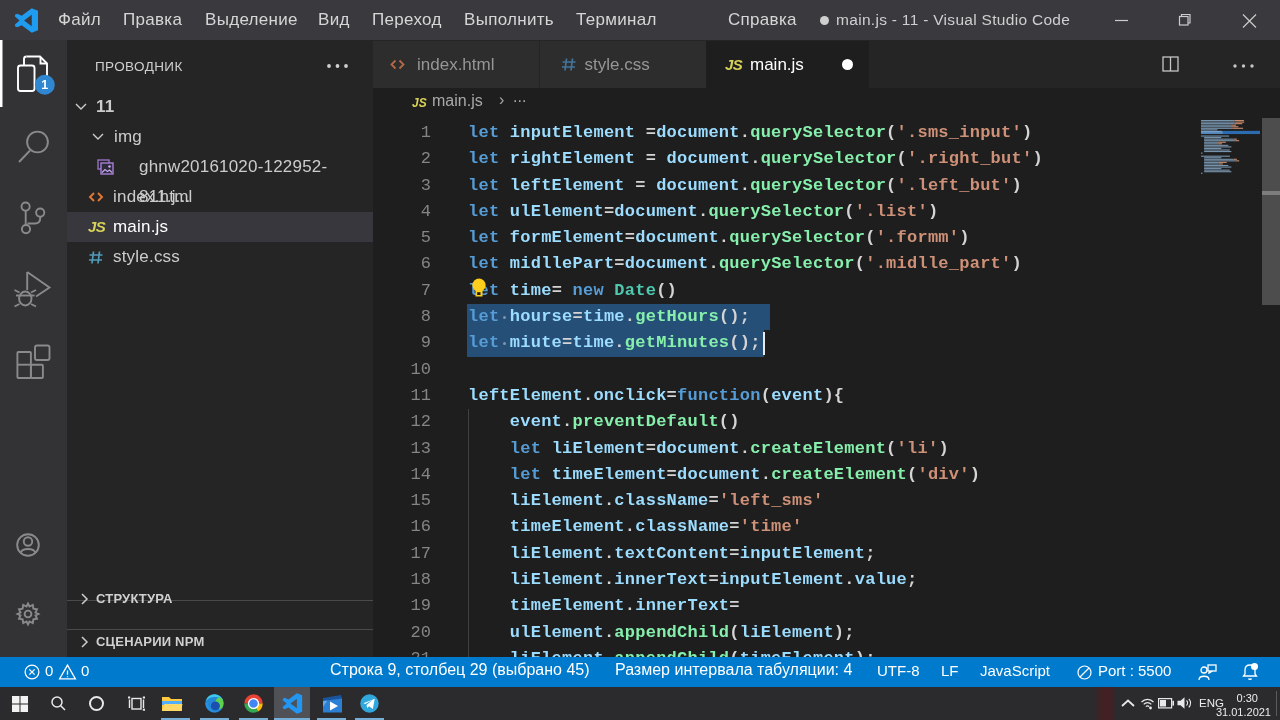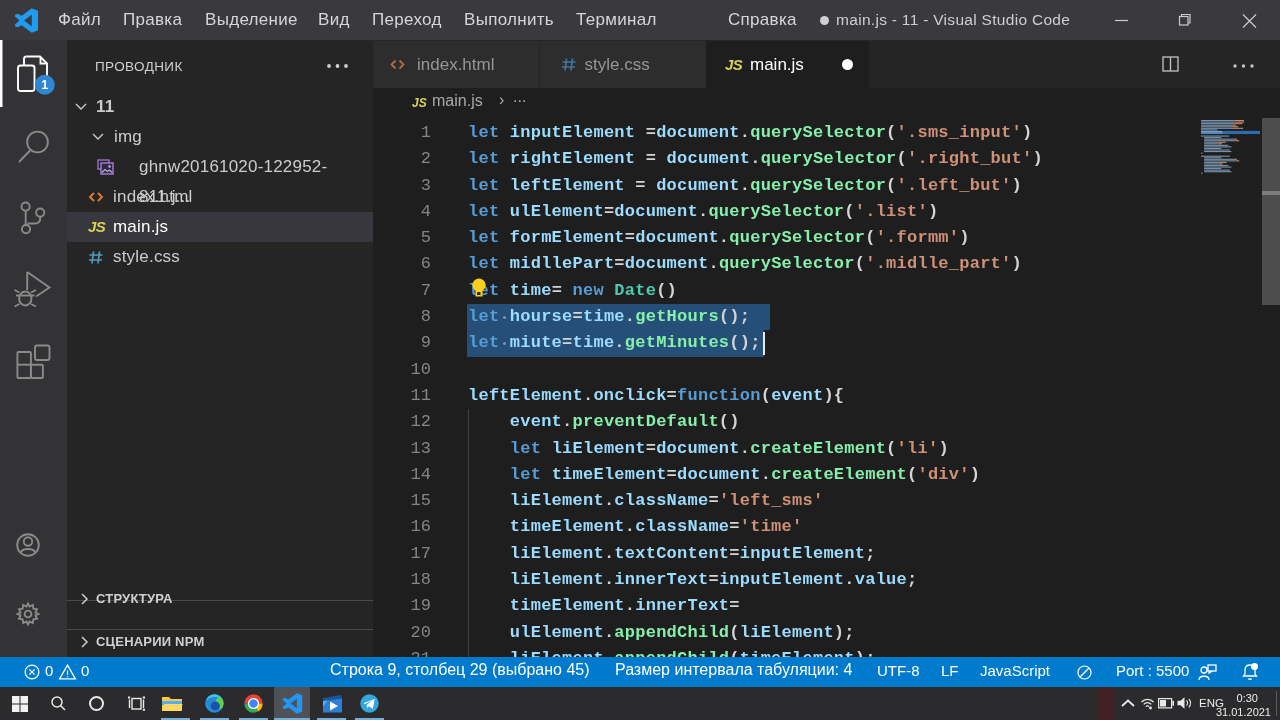--- a/index.html
+++ b/index.html
@@ -344,21 +344,21 @@
     <div class="abs" style="left:615px; top:4px; font-size:16px;">Размер интервала табуляции: 4</div>
     <div class="abs" style="left:877px; top:5px;">UTF-8</div>
     <div class="abs" style="left:941px; top:5px;">LF</div>
     <div class="abs" style="left:980px; top:5px;">JavaScript</div>
     <svg class="abs" style="left:1076px; top:7px;" width="17" height="17" viewBox="0 0 17 17">
       <g stroke="#ffffff" stroke-width="1.2" fill="none">
         <circle cx="8.5" cy="8.5" r="6.5"></circle>
         <line x1="4" y1="13" x2="13" y2="4"></line>
       </g>
     </svg>
-    <div class="abs" style="left:1098px; top:5px;margin-left:18px;">Port : 5500</div>
+    <div class="abs" style="left:1098px; top:5px;">Port : 5500</div>
     <svg class="abs" style="left:1196px; top:6px;" width="22" height="19" viewBox="0 0 22 19">
       <g stroke="#ffffff" stroke-width="1.3" fill="none">
         <circle cx="8" cy="7" r="3"></circle>
         <path d="M3 17 c0-5 10-5 10 0"></path>
         <rect x="12" y="2" width="8" height="6"></rect>
         <path d="M14 8 l-1.5 2.5 4-2.5"></path>
       </g>
     </svg>
     <svg class="abs" style="left:1240px; top:5px;" width="20" height="20" viewBox="0 0 20 20">
       <g stroke="#ffffff" stroke-width="1.3" fill="none">

